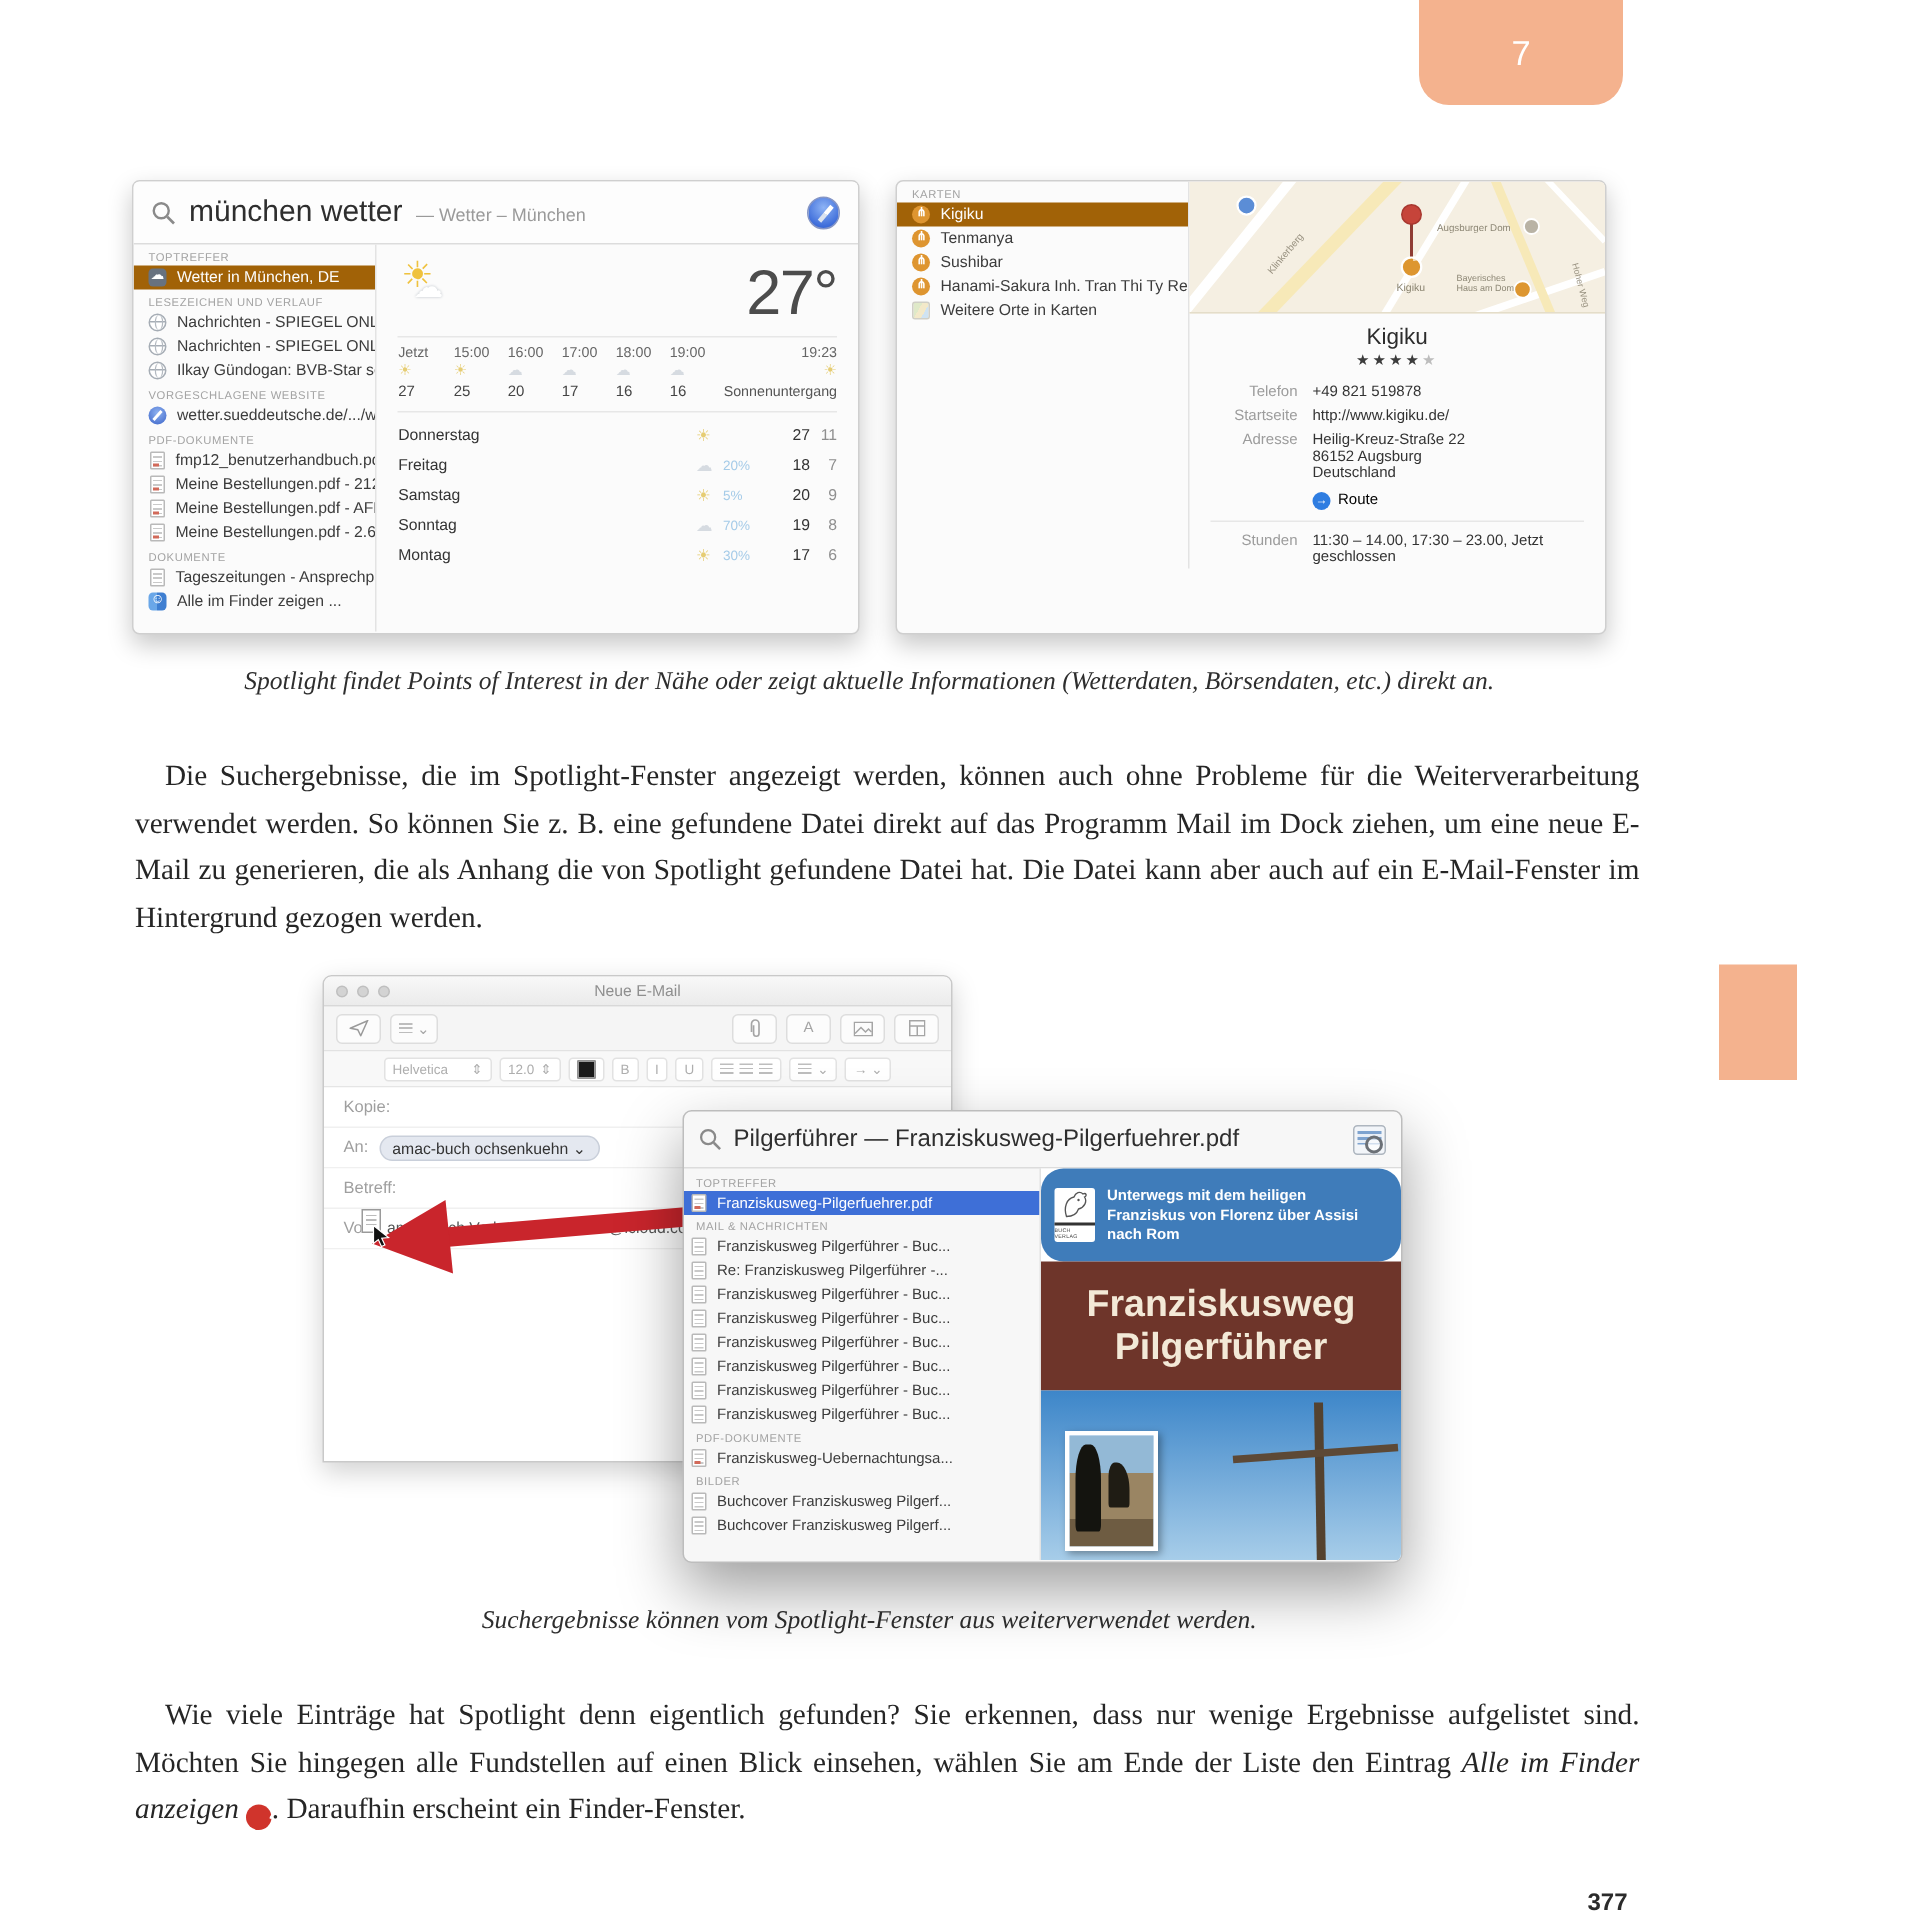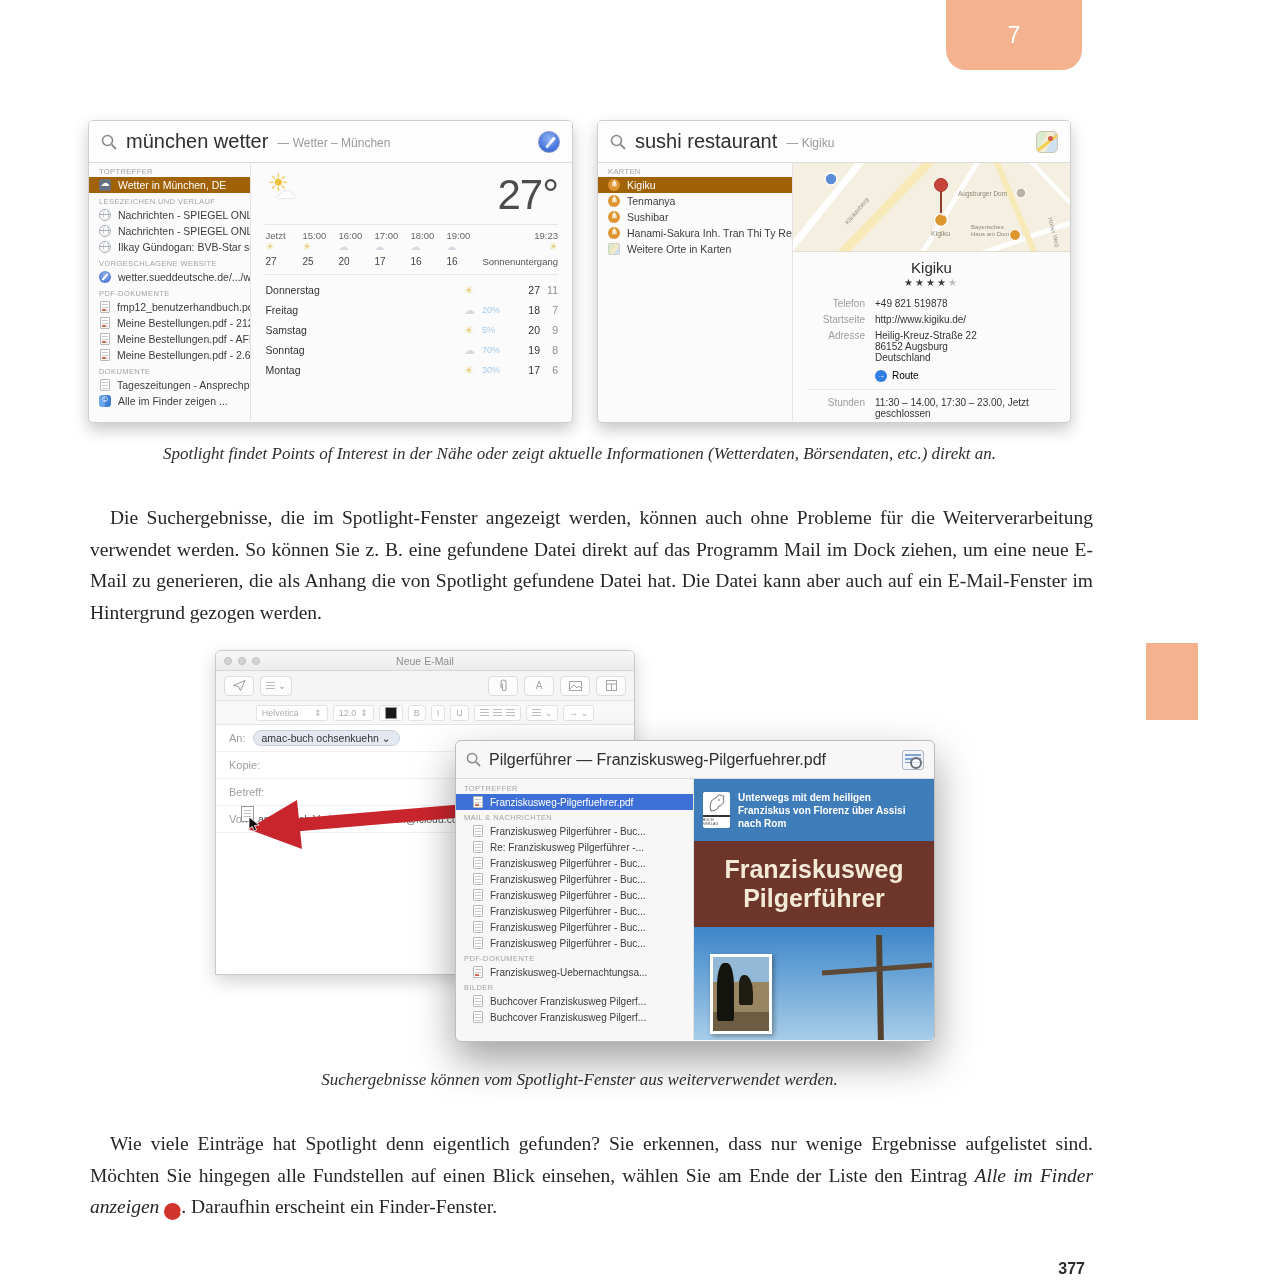--- a/index.html
+++ b/index.html
@@ -149,21 +149,21 @@
     background:repeating-linear-gradient(#bbb 0 1px,transparent 1px 3px); }
   #cursor-svg { left:33px; top:167px; z-index:7; }
 
   
   #pdf-win { left:240px; top:90px; width:480px; height:302px; background:#f7f7f7; border:1px solid #bdbdbd;
     border-radius:6px; box-shadow:0 18px 42px rgba(0,0,0,.38); z-index:10; overflow:hidden; }
   .pl-sbar { height:38px; display:flex; align-items:center; gap:8px; padding:0 10px; border-bottom:1px solid #dcdcdc; }
   .pl-q { font-size:16px; color:#2e2e2e; white-space:nowrap; }
   .pl-body { display:flex; height:calc(100% - 39px); }
   .pl-list { width:238px; border-right:1px solid #e2e2e2; padding-top:2px; overflow:hidden; }
-  .pl-list .sl-row { font-size:10px; padding:2px 16px; }
+  .pl-list .sl-row { font-size:10px; padding:2px 4px; }
   .pl-list .sl-row[data-kind="header"] { font-size:7.5px; padding:3px 8px 1px; }
   .pl-prev { flex:1; display:flex; flex-direction:column; background:#fff; }
   .pv-blue { height:62px; display:flex; align-items:center; gap:8px; padding:0 9px; }
   .pv-logo { width:27px; height:36px; background:#fff; border-radius:2px; flex:0 0 27px;
     display:flex; flex-direction:column; align-items:center; justify-content:flex-end; padding-bottom:2px; }
   .pv-logo-cap { font-size:3.5px; color:#444; letter-spacing:.2px; border-top:2px solid #333; padding-top:1px; }
   .pv-tag { color:#fff; font-size:10px; font-weight:bold; line-height:13px; }
   .pv-maroon { height:86px; color:#f3e9d7; display:flex; flex-direction:column; align-items:center;
     justify-content:center; font-size:25px; font-weight:bold; line-height:29px; }
   .pv-photo { flex:1; position:relative; background:linear-gradient(#3d86c9,#a7cde9); overflow:hidden; }
@@ -357,29 +357,20 @@
               <span class="drain">30%</span>
               <span class="dhi">17</span>
               <span class="dlo">6</span>
             </div>
           </div>
       </div>
     </div>
   </div>
 
   <div class="shot abs" style="left:597px;top:120px;width:474px;height:303px;">
-    <div class="sbar">
-      <svg width="16" height="16" viewBox="0 0 16 16">
-        <circle cx="6.5" cy="6.5" r="5" fill="none" stroke="#8a8a8a" stroke-width="1.6"></circle>
-        <line x1="10.5" y1="10.5" x2="15" y2="15" stroke="#8a8a8a" stroke-width="1.8"></line>
-      </svg>
-      <span class="q">sushi restaurant</span>
-      <span class="qsuf">— Kigiku</span>
-      <span class="maps-ico"></span>
-    </div>
     <div class="sbody">
       <div class="slist" style="width:196px;">
 
           <div class="sl-row" data-kind="header">
 
             <span class="sl-txt">KARTEN</span>
           </div>
 
           <div class="sl-row selected" data-kind="item" data-icon="rest">
             <span class="sl-ico"></span>
@@ -541,25 +532,25 @@
           </span>
         <span class="fpill">
             <span class="lines"></span>
             <span class="lines"></span>
             <span class="lines"></span>
           </span>
         <span class="fpill"><span class="lines"></span>⌄</span>
         <span class="fpill">→ ⌄</span>
       </div>
       <div class="frow">
+        <span>Kopie:</span>
+      </div>
+      <div class="frow">
         <span>An:</span>
         <span class="token">amac-buch ochsenkuehn ⌄</span>
-      </div>
-      <div class="frow">
-        <span>Kopie:</span>
       </div>
       <div class="frow">
         <span>Betreff:</span>
       </div>
       <div class="frow">
         <span>Von:</span>
         <span class="fromv">amac-buch Verlag – amac.buch@icloud.com</span>
       </div>
       <div class="mailbody"></div>
     </div>
@@ -659,21 +650,21 @@
               <span class="sl-ico"></span>
               <span class="sl-txt">Buchcover Franziskusweg Pilgerf...</span>
             </div>
 
             <div class="sl-row" data-kind="item" data-icon="doc">
               <span class="sl-ico"></span>
               <span class="sl-txt">Buchcover Franziskusweg Pilgerf...</span>
             </div>
           </div>
         <div class="pl-prev">
-          <div class="pv-blue" style="background:#3f7cba;">
+          <div class="pv-blue" style="background:#3f7cba;border-radius:15px;">
             <span class="pv-logo">
               <svg width="20" height="22" viewBox="0 0 20 22">
                 <path d="M4 18 C2 12 4 6 9 5 C10 2 13 1 15 3 C17 2 18 4 16 5 C18 8 16 12 12 13 C11 16 8 18 4 18 Z" fill="none" stroke="#555" stroke-width="0.9"></path>
                 <circle cx="12" cy="7" r="0.8" fill="#555"></circle>
               </svg>
               <span class="pv-logo-cap">BUCH VERLAG</span>
             </span>
             <span class="pv-tag">Unterwegs mit dem heiligen Franziskus von Florenz über Assisi nach Rom</span>
           </div>
           <div class="pv-maroon" style="background:#6e352a;">

